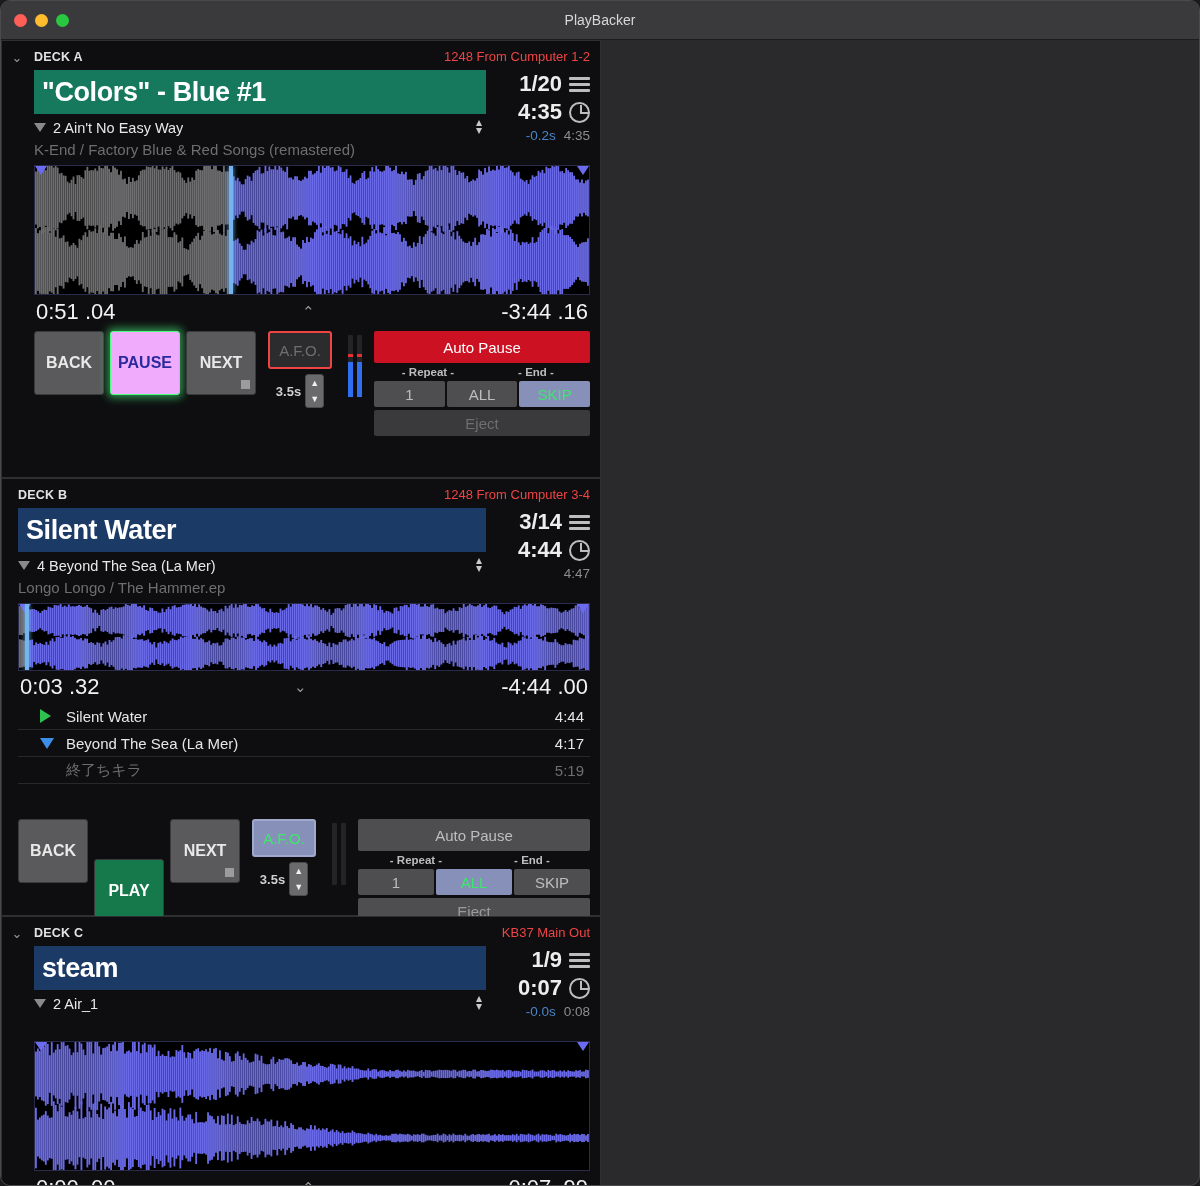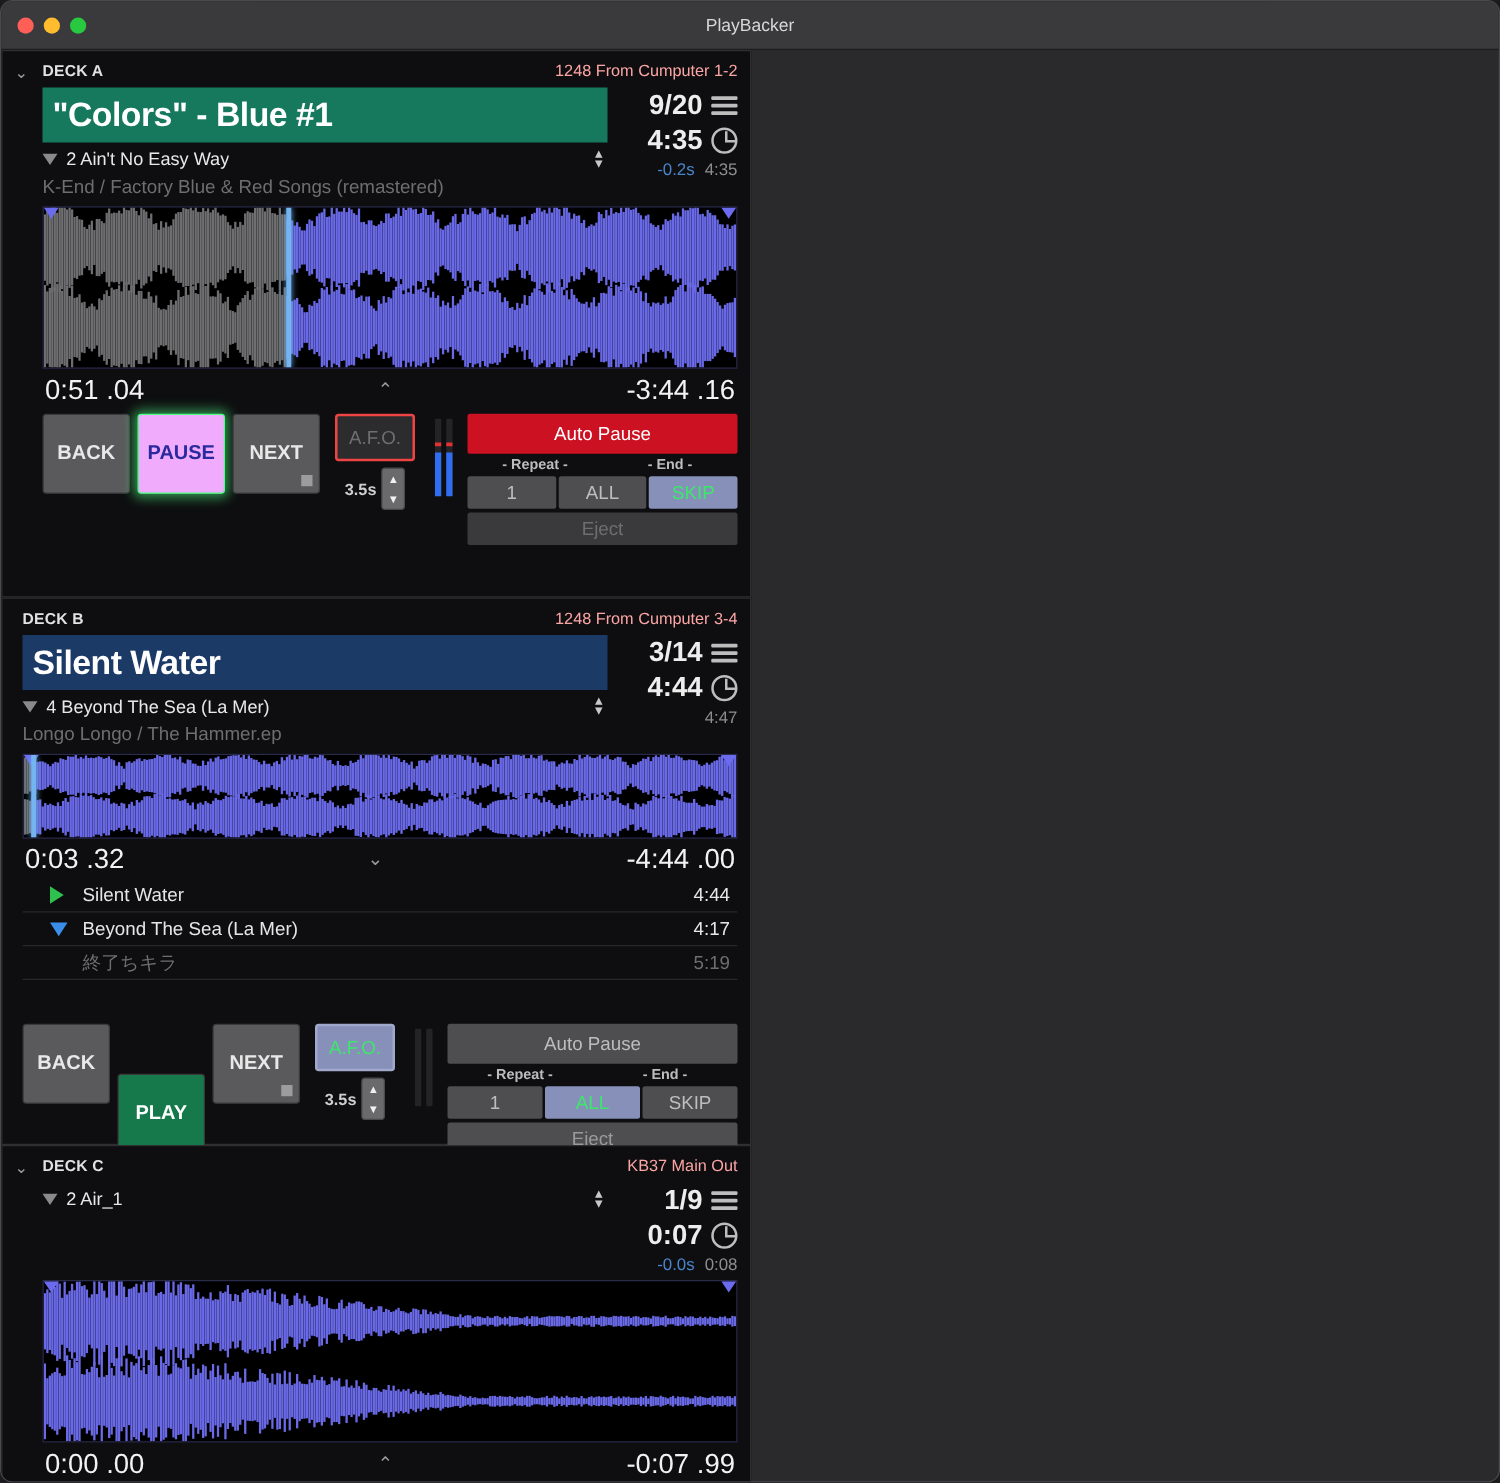--- a/index.html
+++ b/index.html
@@ -51,21 +51,21 @@
     width: 14px; text-align: center;
     cursor: pointer;
   }
   .deck-inner { margin-left: 22px; display: flex; flex-direction: column; height: 100%; }
   .deck.nopad .deck-inner { margin-left: 6px; }
   .deck-top {
     display: flex; justify-content: space-between; align-items: baseline;
     height: 17px;
   }
   .deck-label { font-size: 12.5px; font-weight: bold; color: #e2e2e2; letter-spacing: .2px; }
-  .deck-output { font-size: 13px; color: #fca5a5; }
+  .deck-output { font-size: 13px; color: #ef4444; }
   .track-row { display: flex; align-items: flex-start; margin-top: 4px; }
   .track-left { flex: 1; min-width: 0; }
   .track-title {
     height: 44px;
     display: flex; align-items: center;
     padding: 0 8px;
     font-size: 27px; font-weight: bold; color: #ffffff;
     font-family: "Liberation Sans", sans-serif;
     letter-spacing: -0.4px;
     white-space: nowrap; overflow: hidden;
@@ -275,21 +275,21 @@
                 <div class="next-name">2 Ain't No Easy Way</div>
                 <div class="stepper">
                   <span>▴</span>
                   <span>▾</span>
                 </div>
               </div>
               <div class="artist-line">K-End / Factory Blue &amp; Red Songs (remastered)</div>
             </div>
             <div class="track-right">
               <div class="tr-line1">
-                <div class="tr-num">9/20</div>
+                <div class="tr-num">1/20</div>
                 <div class="hamburger">
                   <i></i>
                   <i></i>
                   <i></i>
                 </div>
               </div>
               <div class="tr-line2">
                 <div class="tr-num">4:35</div>
                 <div class="pie"></div>
               </div>
@@ -1578,20 +1578,21 @@
       </div>
       <div class="deck">
         <div class="deck-chevron">⌄</div>
         <div class="deck-inner">
           <div class="deck-top">
             <div class="deck-label">DECK C</div>
             <div class="deck-output">KB37 Main Out</div>
           </div>
           <div class="track-row">
             <div class="track-left">
+              <div class="track-title bg-blue">steam</div>
               <div class="next-row">
                 <div class="tri-down"></div>
                 <div class="next-name">2 Air_1</div>
                 <div class="stepper">
                   <span>▴</span>
                   <span>▾</span>
                 </div>
               </div>
               <div class="artist-line"></div>
             </div>

